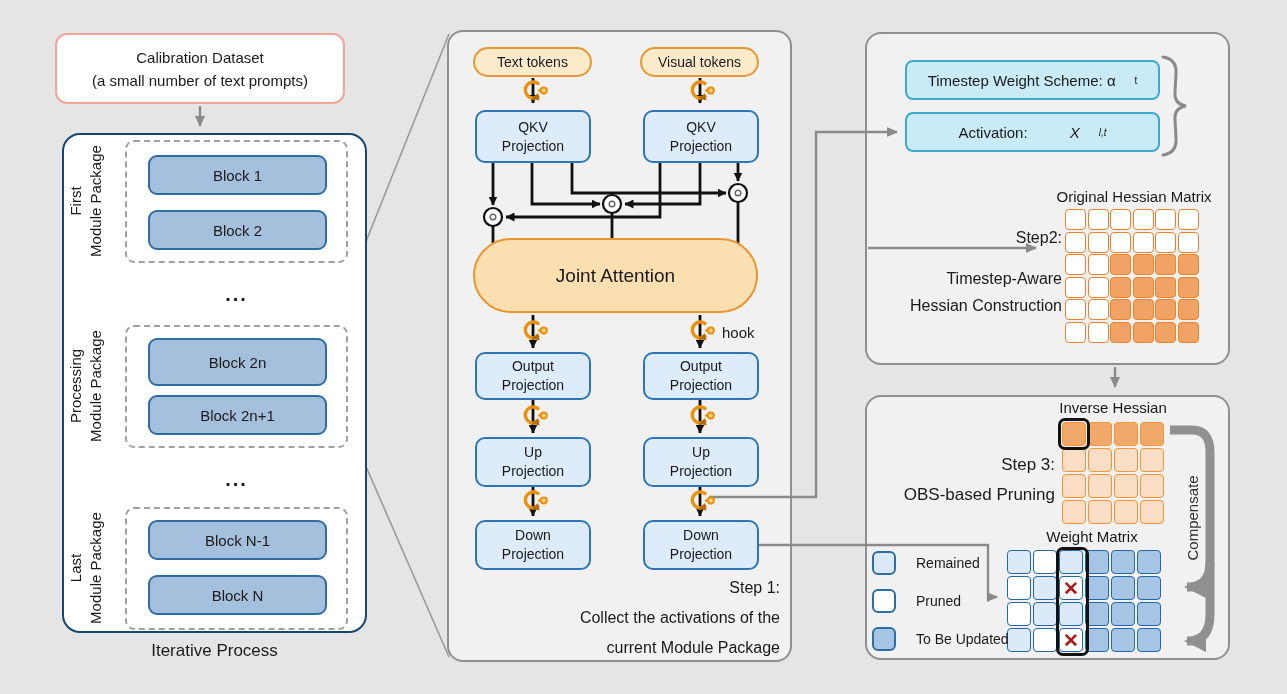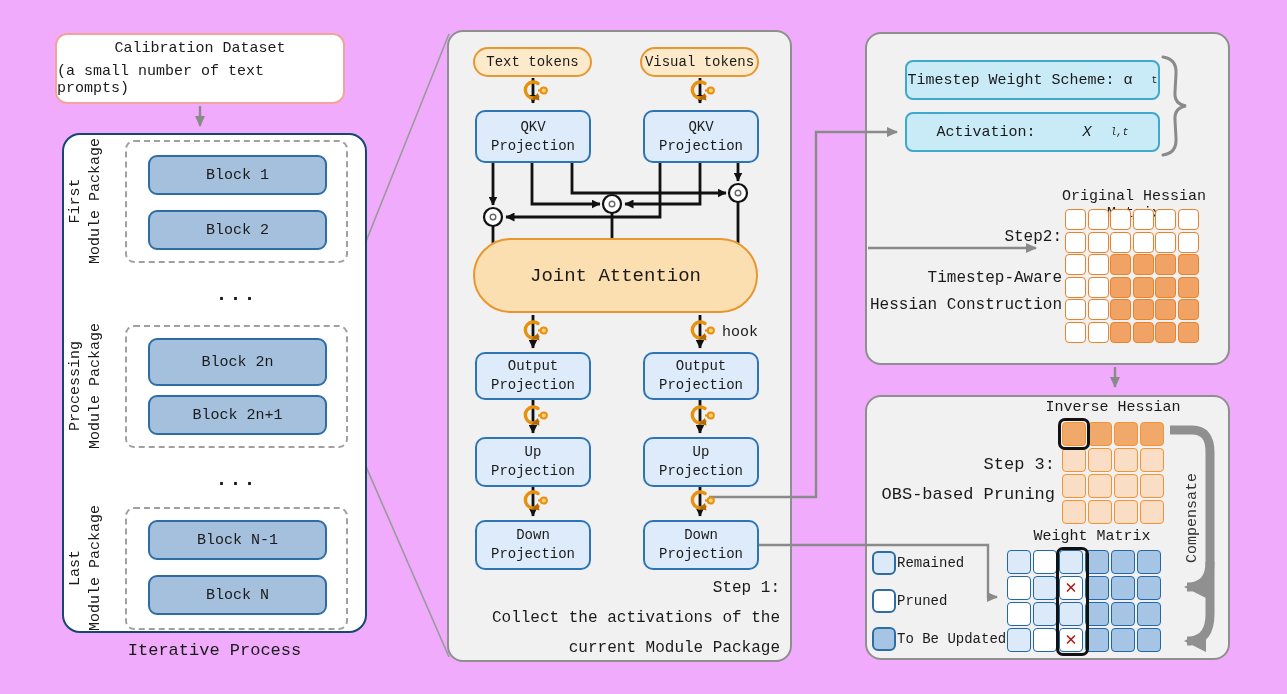--- a/index.html
+++ b/index.html
@@ -1,17 +1,17 @@
 <!DOCTYPE html>
 <html style="--salmon: #f2a49b; --navy: #17466e; --dash: #a0a0a0; --block-fill: #a4c0dc; --block-border: #2e6da4; --panel-bg: #f1f1f1; --panel-border: #8f8f8f; --or-fill: #fdeacb; --or-border: #e8962f; --ja-fill: #fcdfb1; --bl-fill: #ddebfa; --bl-border: #2e75b6; --cy-fill: #c9ebf7; --cy-border: #3fa8cd; --hs-border: #e8822d; --hs-fill: #f1a365; --inv-border: #f29433; --inv-dark: #f0a96b; --inv-light: #f9ddc4; --w-border: #2268a8; --w-remained: #dce9f8; --w-updated: #a6c5e4; --cross: #a81b1b; --gray: #8a8a8a; --gray-thick: #909090; --hook: #e8910e;"><head>
 <meta charset="utf-8">
 <style>
   html,body{margin:0;padding:0;background:#fff;}
-  #canvas{position:relative;width:1287px;height:694px;background:#f0abfc;overflow:hidden;
-          font-family:Liberation Mono, monospace;color:#1a1a1a;}
+  #canvas{position:relative;width:1287px;height:694px;background:#e5e5e5;overflow:hidden;
+          font-family:Liberation Sans, sans-serif;color:#1a1a1a;}
   .abs{position:absolute;box-sizing:border-box;}
   
   .panel{background:var(--panel-bg);border:2px solid var(--panel-border);border-radius:16px;z-index:0;}
   
   .calib{border:2px solid var(--salmon);border-radius:12px;background:#fff;z-index:2;
          display:flex;flex-direction:column;justify-content:center;align-items:center;gap:6px;font-size:15px;}
   .container-box{border:2.5px solid var(--navy);border-radius:18px;background:#fff;z-index:1;}
   .dashed{border:2px dashed var(--dash);border-radius:9px;z-index:2;}
   .block{background:var(--block-fill);border:2px solid var(--block-border);border-radius:9px;z-index:3;
          display:flex;align-items:center;justify-content:center;font-size:15px;}
@@ -42,21 +42,21 @@
   .grid-hess .c-o{background:var(--hs-fill);}
   .grid-inv .cell{border:1.6px solid var(--inv-border);}
   .grid-inv .c-d{background:var(--inv-dark);}
   .grid-inv .c-l{background:var(--inv-light);}
   .grid-w .cell{border:1.6px solid var(--w-border);background:#fff;}
   .grid-w .c-r{background:var(--w-remained);}
   .grid-w .c-u{background:var(--w-updated);}
   .grid-w .c-p,.grid-w .c-X{background:#fff;}
   .cross{color:var(--cross);font-weight:bold;font-size:19px;line-height:1;}
   .blackframe{border:3.5px solid #111;border-radius:7px;background:transparent;z-index:4;}
-  .legend-row{z-index:2;display:flex;align-items:center;gap:1px;font-size:14px;}
+  .legend-row{z-index:2;display:flex;align-items:center;gap:20px;font-size:14px;}
   .legend-swatch{width:24px;height:24px;border:2px solid var(--block-border);border-radius:6px;box-sizing:border-box;}
   .sw-remained{background:var(--w-remained);}
   .sw-pruned{background:#fff;}
   .sw-updated{background:var(--w-updated);}
   .vcomp{z-index:2;text-align:center;font-size:15px;transform:rotate(-90deg);white-space:nowrap;color:#333;}
   
   #wires{position:absolute;left:0;top:0;z-index:1;pointer-events:none;}
   .wire{stroke:#111;stroke-width:2.8;fill:none;}
   .grayline{stroke:var(--gray);stroke-width:2.4;fill:none;}
   .coneline{stroke:#9a9a9a;stroke-width:1.6;fill:none;}

